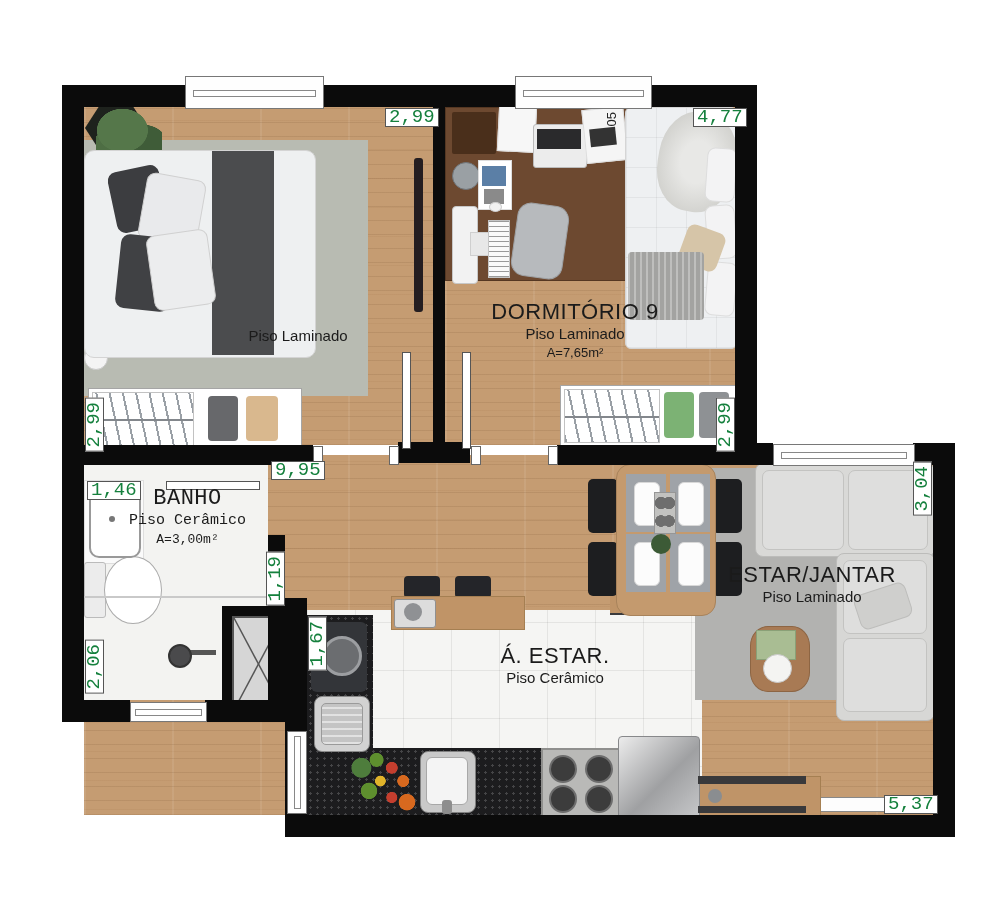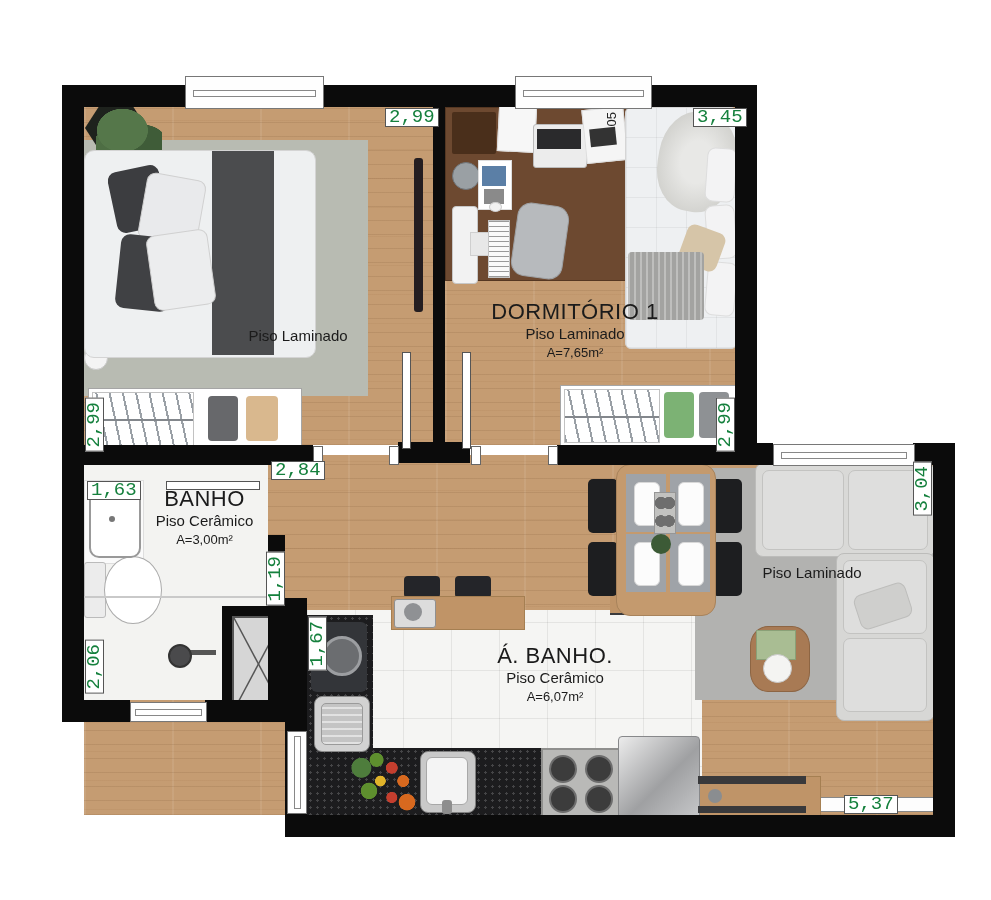--- a/index.html
+++ b/index.html
@@ -230,43 +230,43 @@
   <div class="door-leaf" style="left:166px;top:481px;width:92px;height:7px;"></div>
   <div class="jamb" style="left:313px;top:446px;width:8px;height:17px;"></div>
   <div class="jamb" style="left:389px;top:446px;width:8px;height:17px;"></div>
   <div class="jamb" style="left:471px;top:446px;width:8px;height:17px;"></div>
   <div class="jamb" style="left:548px;top:446px;width:8px;height:17px;"></div>
 
   <div class="room-label" style="left:198px;top:326px;width:200px;">
     <div class="s">Piso Laminado</div>
   </div>
   <div class="room-label" style="left:475px;top:300px;width:200px;">
-    <div class="t">DORMITÓRIO 1</div>
+    <div class="t">DORMITÓRIO 9</div>
     <div class="s">Piso Laminado</div>
     <div class="a">A=7,65m²</div>
   </div>
-  <div class="room-label" style="left:122px;top:487px;width:165px;">
+  <div class="room-label" style="left:105px;top:487px;width:165px;font-family:Liberation Mono, monospace;">
     <div class="t">BANHO</div>
     <div class="s">Piso Cerâmico</div>
     <div class="a">A=3,00m²</div>
   </div>
   <div class="room-label" style="left:455px;top:644px;width:200px;">
-    <div class="t">Á. BANHO.</div>
+    <div class="t">Á. ESTAR.</div>
     <div class="s">Piso Cerâmico</div>
-    <div class="a">A=6,07m²</div>
   </div>
   <div class="room-label" style="left:712px;top:563px;width:200px;">
+    <div class="t">ESTAR/JANTAR</div>
     <div class="s">Piso Laminado</div>
   </div>
 
   <span class="dim" style="left:385px;top:108px;">2,99</span>
-  <span class="dim" style="left:693px;top:108px;">3,45</span>
+  <span class="dim" style="left:693px;top:108px;">4,77</span>
   <span class="dim v" style="left:85px;top:398px;">2,99</span>
-  <span class="dim" style="left:87px;top:481px;">1,63</span>
-  <span class="dim" style="left:271px;top:461px;">2,84</span>
+  <span class="dim" style="left:87px;top:481px;">1,46</span>
+  <span class="dim" style="left:271px;top:461px;">9,95</span>
   <span class="dim v" style="left:716px;top:398px;">2,99</span>
   <span class="dim v" style="left:913px;top:462px;">3,04</span>
   <span class="dim v" style="left:266px;top:552px;">1,19</span>
   <span class="dim v" style="left:85px;top:640px;">2,06</span>
   <span class="dim v" style="left:308px;top:617px;">1,67</span>
-  <span class="dim" style="left:844px;top:795px;">5,37</span>
+  <span class="dim" style="left:884px;top:795px;">5,37</span>
 
 </div>
 
 </body></html>

